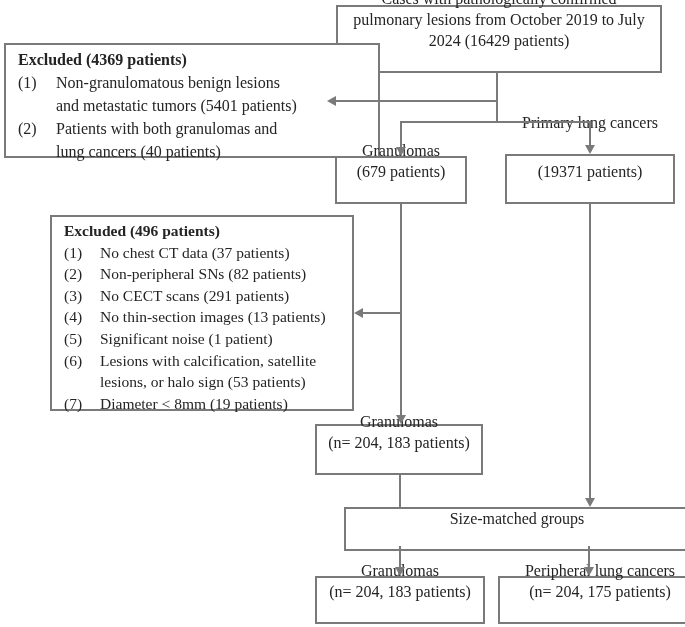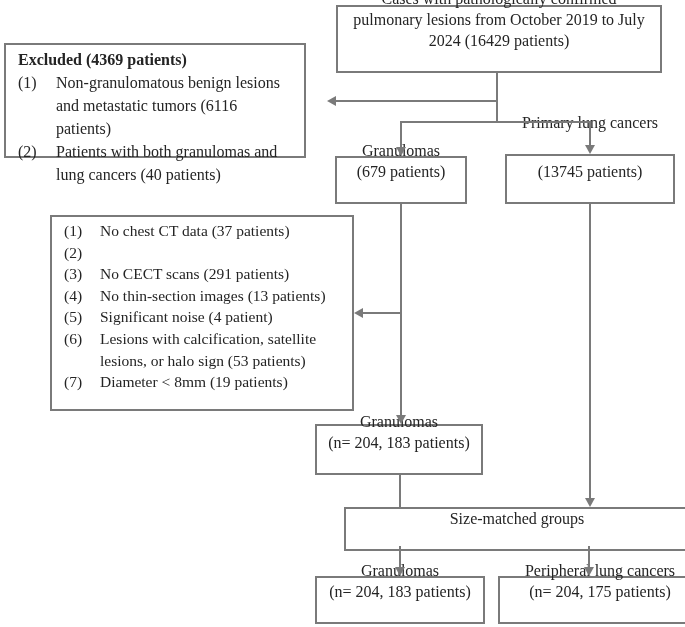--- a/index.html
+++ b/index.html
@@ -41,21 +41,21 @@
   .ex-item {
     display: flex;
     align-items: flex-start;
   }
   .ex-item .num {
     flex: 0 0 38px;
   }
   .ex-item .txt {
     flex: 1 1 auto;
   }
-  #excluded1 { left: 4px;   top: 43px;  width: 302px; height: 115px; font-size: 16px;   line-height: 23px; }
+  #excluded1 { left: 4px;   top: 43px;  width: 376px; height: 115px; font-size: 16px;   line-height: 23px; }
   #excluded1 .ex-item .txt { max-width: 250px; }
   #excluded2 { left: 50px;  top: 215px; width: 304px; height: 196px; font-size: 15.5px; line-height: 21.6px; }
   #excluded2 .ex-item .num { flex: 0 0 36px; }
 
   #topbox      { left: 336px; top: 5px;   width: 326px; height: 68px; }
   #granulomas1 { left: 335px; top: 156px; width: 132px; height: 48px; }
   #primary     { left: 505px; top: 154px; width: 170px; height: 50px; gap: 28px; }
   #granulomas2 { left: 315px; top: 424px; width: 168px; height: 51px; }
   #sizematched { left: 344px; top: 507px; width: 346px; height: 39px; }
   #granulomas3 { left: 315px; top: 576px; width: 170px; height: 48px; }
@@ -110,57 +110,59 @@
 <div class="canvas">
 
   <div class="box center-box" id="topbox">
     <span>Cases with pathologically confirmed pulmonary lesions from October 2019 to July 2024 (16429 patients)</span>
   </div>
 
   <div class="box excluded-box" id="excluded1">
     <div class="ex-title">Excluded (4369 patients)</div>
     <div class="ex-item">
       <span class="num">(1)</span>
-      <span class="txt">Non-granulomatous benign lesions and metastatic tumors (6116 patients)</span>
+      <span class="txt">Non-granulomatous benign lesions and metastatic tumors (5401 patients)</span>
     </div>
     <div class="ex-item">
       <span class="num">(2)</span>
       <span class="txt">Patients with both granulomas and lung cancers (40 patients)</span>
     </div>
   </div>
 
   <div class="box center-box" id="granulomas1">
     <span>Granulomas</span>
     <span>(679 patients)</span>
   </div>
 
   <div class="box center-box" id="primary">
     <span>Primary lung cancers</span>
-    <span>(13745 patients)</span>
+    <span>(19371 patients)</span>
   </div>
 
   <div class="box excluded-box" id="excluded2">
+    <div class="ex-title">Excluded (496 patients)</div>
     <div class="ex-item">
       <span class="num">(1)</span>
       <span class="txt">No chest CT data (37 patients)</span>
     </div>
     <div class="ex-item">
       <span class="num">(2)</span>
+      <span class="txt">Non-peripheral SNs (82 patients)</span>
     </div>
     <div class="ex-item">
       <span class="num">(3)</span>
       <span class="txt">No CECT scans (291 patients)</span>
     </div>
     <div class="ex-item">
       <span class="num">(4)</span>
       <span class="txt">No thin-section images (13 patients)</span>
     </div>
     <div class="ex-item">
       <span class="num">(5)</span>
-      <span class="txt">Significant noise (4 patient)</span>
+      <span class="txt">Significant noise (1 patient)</span>
     </div>
     <div class="ex-item">
       <span class="num">(6)</span>
       <span class="txt">Lesions with calcification, satellite lesions, or halo sign (53 patients)</span>
     </div>
     <div class="ex-item">
       <span class="num">(7)</span>
       <span class="txt">Diameter &lt; 8mm (19 patients)</span>
     </div>
   </div>

